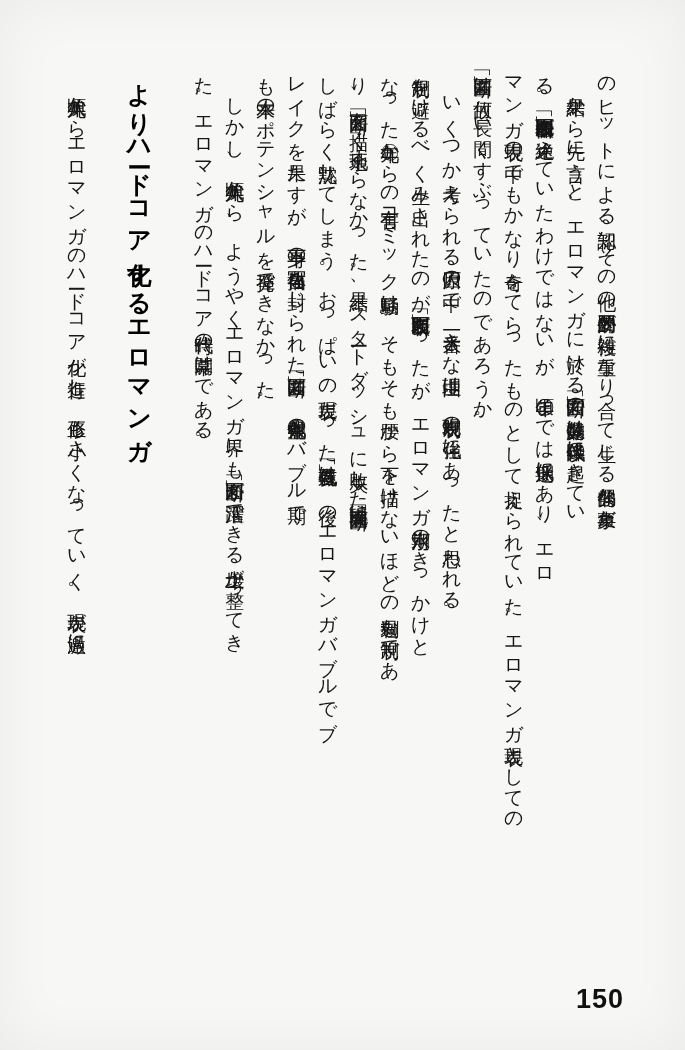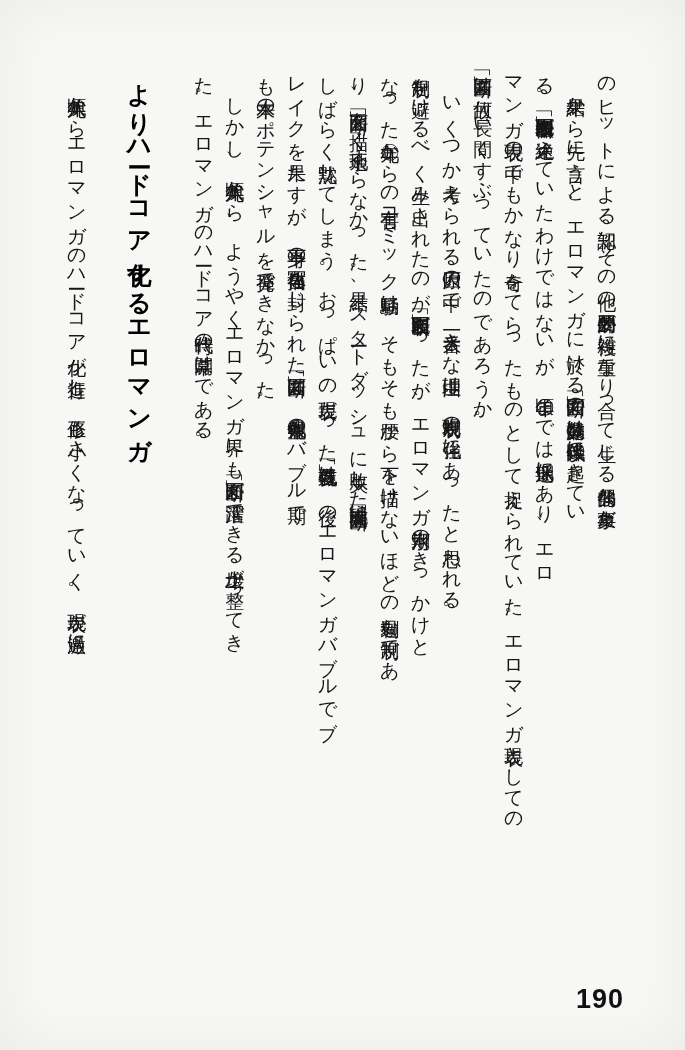--- a/index.html
+++ b/index.html
@@ -76,15 +76,15 @@
   <div class="col" style="left:317px">しばらく沈黙してしまう。おっぱいの表現だった「乳首残像」は、後のエロマンガバブルでブ</div>
   <div class="col" style="left:286px">レイクを果たすが、下半身の描写自体を封じられた「断面図」は、九〇年代中盤のバブル期で</div>
   <div class="col" style="left:255px">も本来のポテンシャルを発揮できなかった。</div>
   <div class="col indent" style="left:224px">しかし、九八年頃から、ようやくエロマンガ界にも「断面図」が活躍できる土壌が整ってき</div>
   <div class="col" style="left:193px">た。エロマンガのハードコア時代の幕開けである。</div>
 
   <div class="heading">よりハードコア化するエロマンガ</div>
 
   <div class="col indent" style="left:66px">九八年頃からエロマンガのハードコア化が進行し、修正も小さくなっていく。表現が過激に</div>
 
-  <div class="pagenum">190</div>
+  <div class="pagenum">150</div>
 
 </div>
 
 </body></html>

